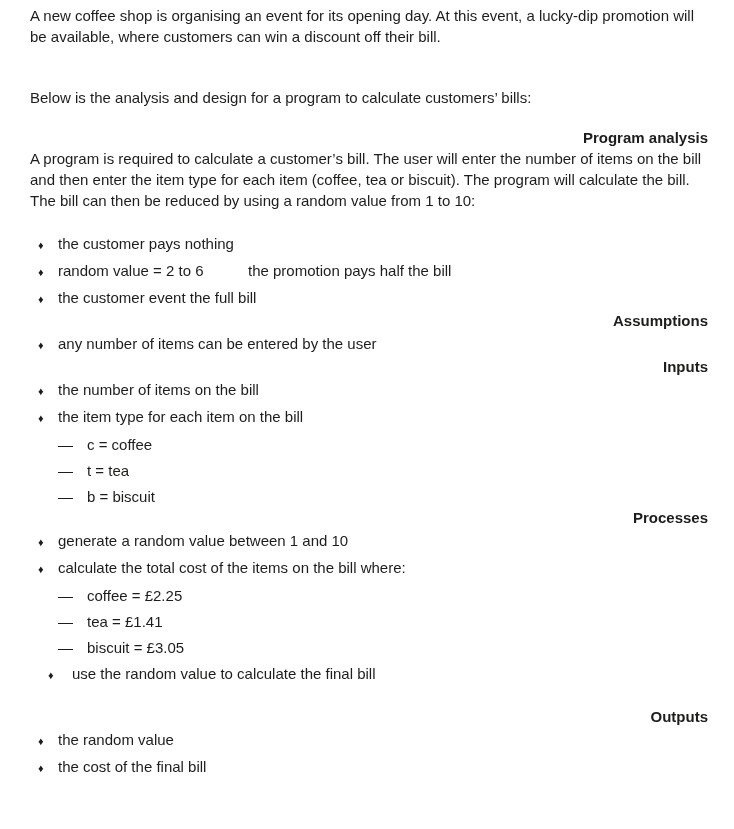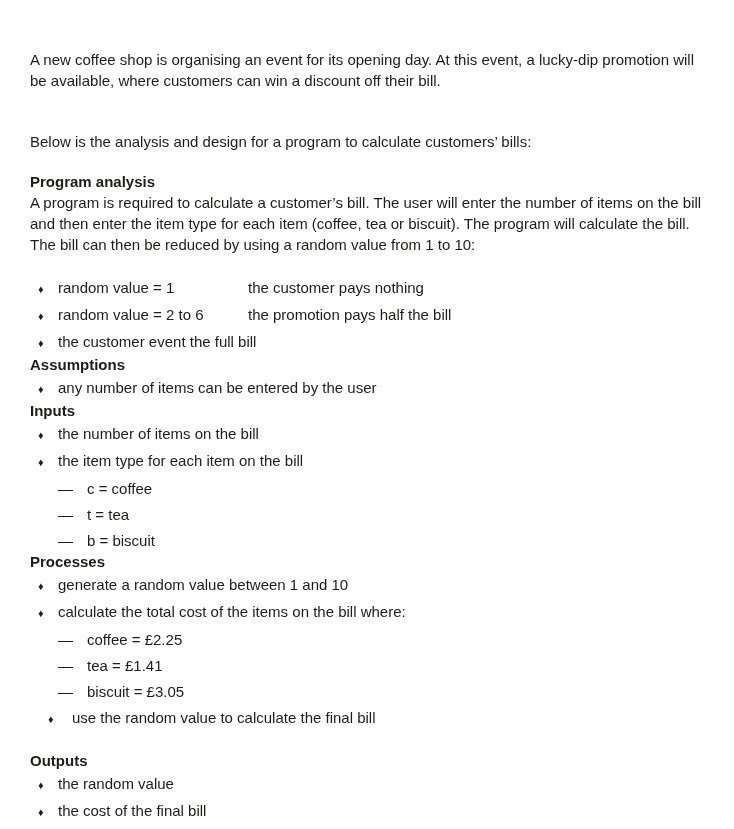--- a/index.html
+++ b/index.html
@@ -8,26 +8,27 @@
     width: 734px;
     height: 829px;
     font-family: "Liberation Sans", "DejaVu Sans", sans-serif;
     font-size: 15px;
     line-height: 21px;
     color: #1d1d1b;
     padding: 5px 26px 0 30px;
     overflow: hidden;
   }
   .para { margin: 0; }
-  .para-intro { margin-bottom: 22px; margin-top: 44px; }
+  .para-intro { margin-bottom: 22px; }
   .para-leadin { margin-bottom: 19px; margin-top: 40px; }
   .section-title {
     font-weight: bold;
     font-size: 15px;
     line-height: 21px;
+    text-align: right;
   }
   .section { }
   .section-outputs { margin-top: 20px; }
   .rules { margin-top: 22px; }
   .bullet-row {
     display: flex;
     align-items: baseline;
     padding-left: 8px;
     margin-top: 4px;
   }
@@ -64,21 +65,20 @@
 
 <p class="para para-leadin">Below is the analysis and design for a program to calculate customers’ bills:</p>
 
 <div class="section-block">
   <div class="section-title">Program analysis</div>
   <p class="para">A program is required to calculate a customer’s bill. The user will enter the number of items on the bill and then enter the item type for each item (coffee, tea or biscuit). The program will calculate the bill. The bill can then be reduced by using a random value from 1 to 10:</p>
 
   <div class="rules">
     <div class="bullet-row rule-row first">
       <span class="diamond">♦</span>
-      <span class="condition">random value = 1</span>
       <span class="outcome">the customer pays nothing</span>
     </div>
     <div class="bullet-row rule-row">
       <span class="diamond">♦</span>
       <span class="condition">random value = 2 to 6</span>
       <span class="outcome">the promotion pays half the bill</span>
     </div>
     <div class="bullet-row rule-row">
       <span class="diamond">♦</span>
       <span class="outcome">the customer event the full bill</span>

